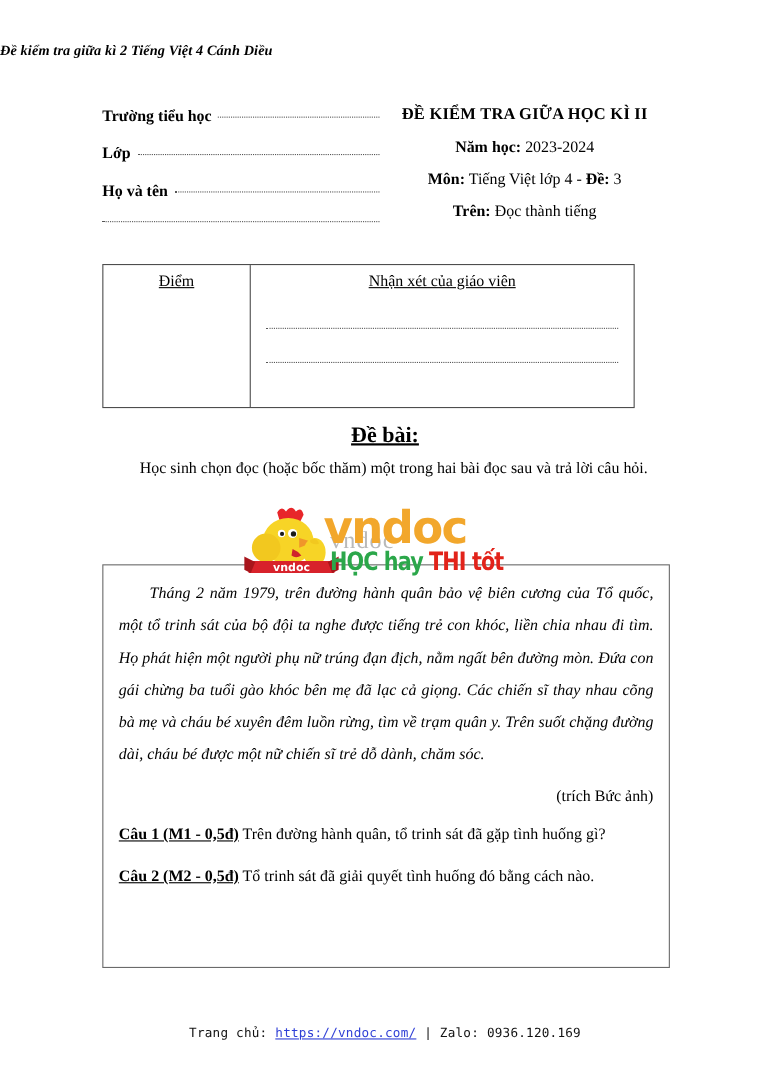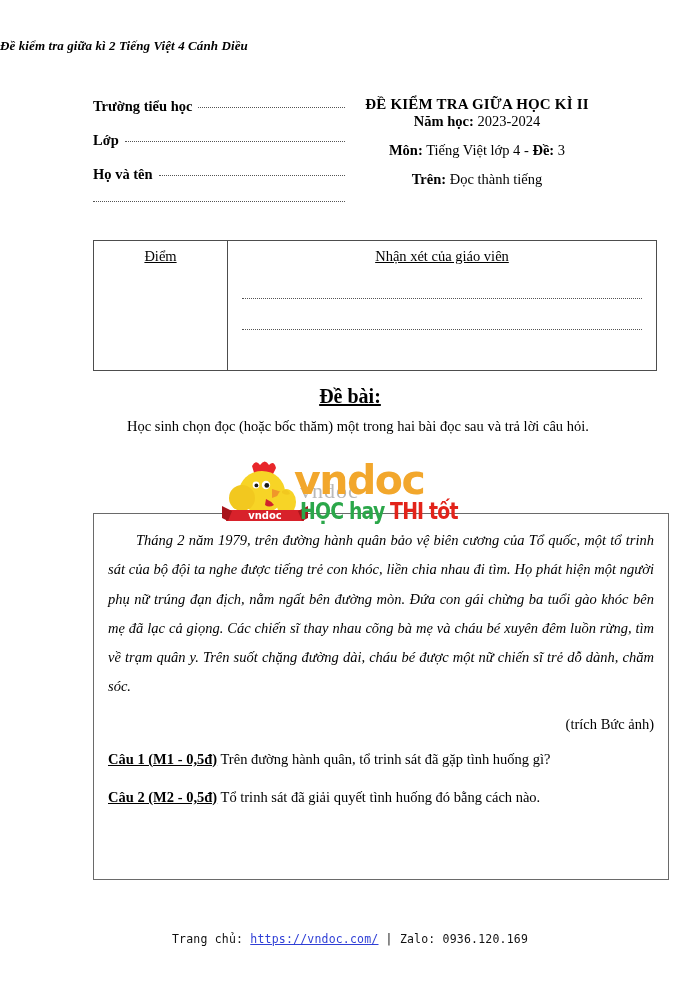--- a/index.html
+++ b/index.html
@@ -76,33 +76,34 @@
 
   .ident-right {
     flex: 1 1 auto;
     text-align: center;
     padding-top: 0px;
   }
   .exam-title {
     font-weight: bold;
     font-size: 15px;
     letter-spacing: .2px;
+    margin-bottom: 13px;
   }
   .exam-line {
     font-size: 14.5px;
     margin-bottom: 12px;
   }
   .exam-line b { font-weight: bold; }
 
   
   .score-table {
     position: absolute;
     top: 240px;
     left: 93px;
-    width: 564px;
+    width: 484px;
     height: 131px;
     border: 1px solid #4d4d4d;
     box-sizing: border-box;
     display: flex;
   }
   .score-cell {
     width: 134px;
     border-right: 1px solid #4d4d4d;
     box-sizing: border-box;
     padding-top: 7px;
@@ -193,21 +194,21 @@
   .slogan-green { color: #2ba74a; }
   .slogan-red { color: #e2231a; }
 
   .chick { position: absolute; left: 0; top: 0; width: 86px; height: 72px; }
 
   
   .passage-box {
     position: absolute;
     top: 513px;
     left: 93px;
-    width: 576px;
+    width: 516px;
     height: 367px;
     border: 1px solid #6a6a6a;
     box-sizing: border-box;
     padding: 12px 14px 0 14px;
   }
   .passage {
     font-style: italic;
     font-size: 14.5px;
     line-height: 2.02;
     text-align: justify;

